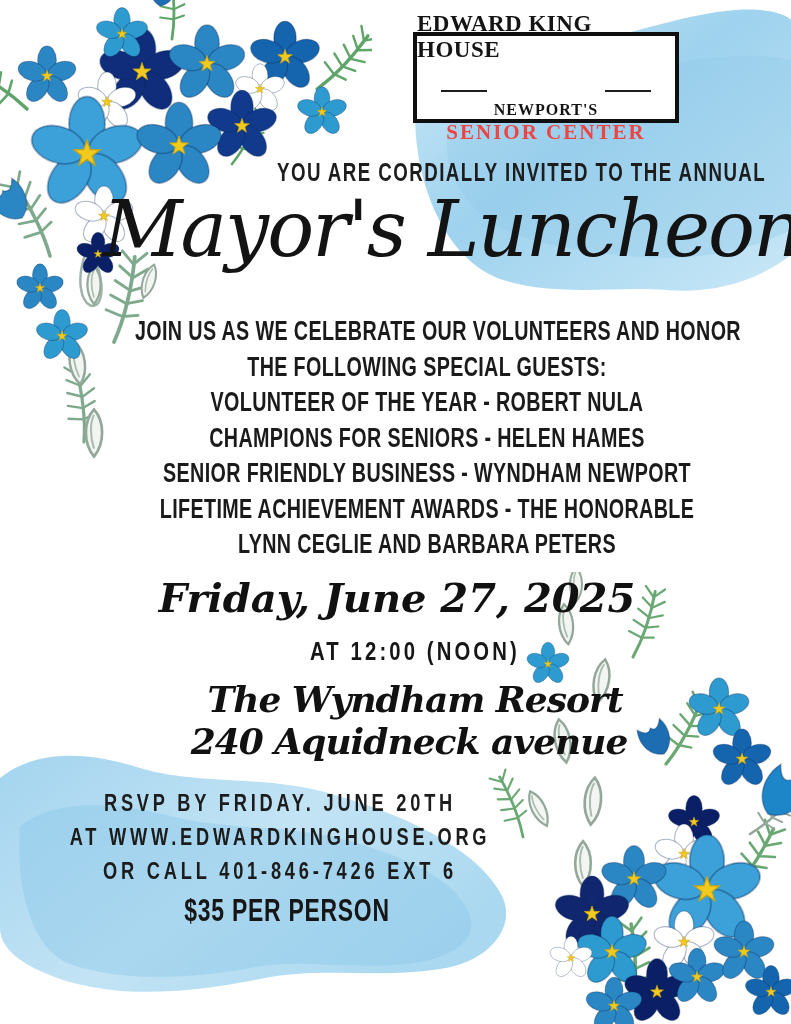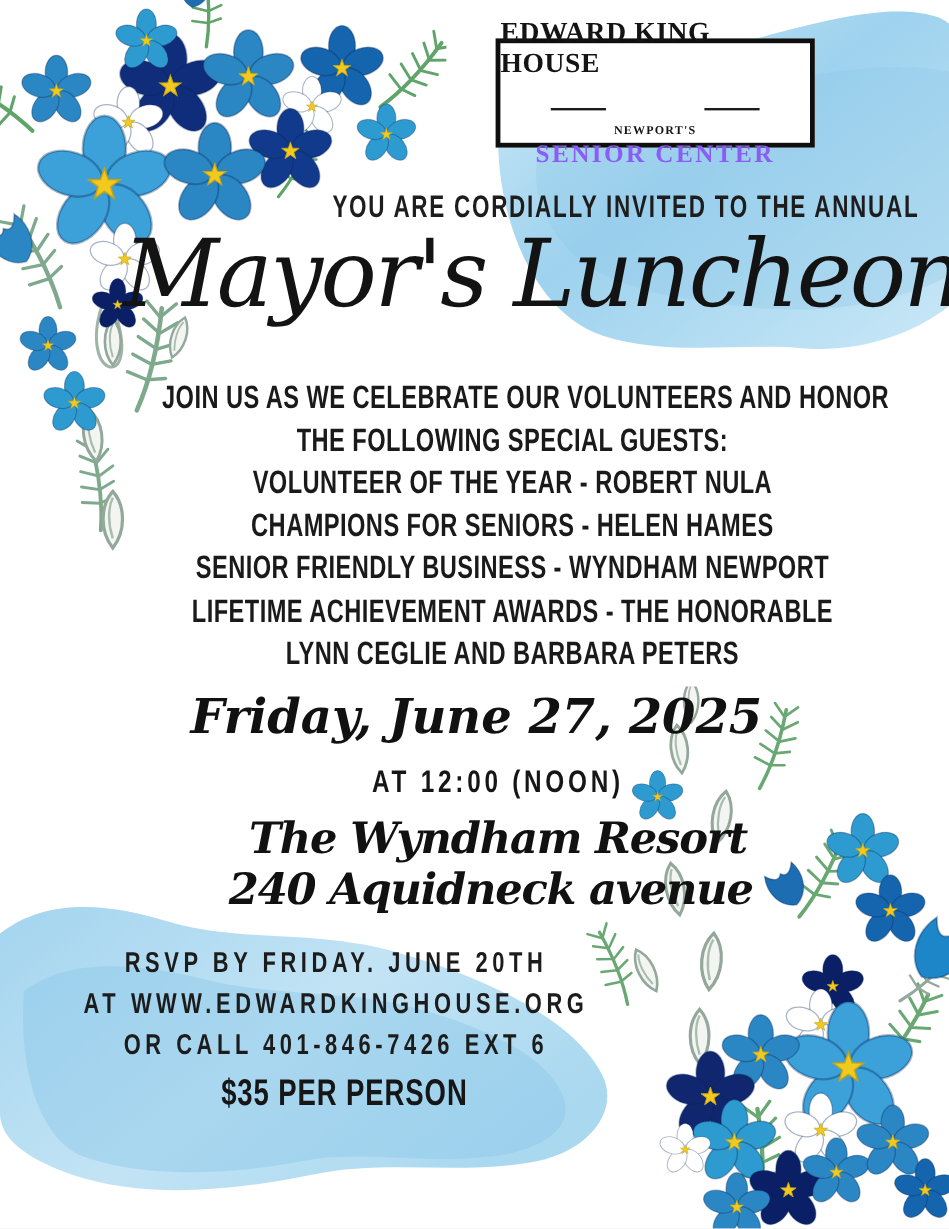--- a/index.html
+++ b/index.html
@@ -22,22 +22,22 @@
   
   .logo-box{
     left:413px;top:32px;width:258px;height:83px;
     border:4px solid #0f0f0f;background:#ffffff;
     display:flex;flex-direction:column;align-items:center;justify-content:center;
     gap:1px;z-index:5;
   }
   .logo-l1{font-family:"Liberation Serif",serif;font-weight:700;font-size:23px;letter-spacing:.5px;color:#141414;}
   .logo-mid{display:flex;align-items:center;gap:7px;}
   .logo-mid .rule{width:46px;height:2px;background:#1c1c1c;}
-  .logo-l2{font-family:"Liberation Serif",serif;font-weight:700;font-size:10px;letter-spacing:1px;color:#141414;margin-top:37px;}
-  .logo-l3{font-family:"Liberation Serif",serif;font-weight:700;font-size:21px;letter-spacing:2px;color:#8b5cf6;}
+  .logo-l2{font-family:"Liberation Serif",serif;font-weight:700;font-size:16px;letter-spacing:1px;color:#141414;margin-top:37px;}
+  .logo-l3{font-family:"Liberation Serif",serif;font-weight:700;font-size:21px;letter-spacing:2px;color:#ef4444;}
 
   
   .txt{z-index:4;}
   .kicker{
     left:193px;top:157px;width:600px;font-size:26px;font-weight:700;
     letter-spacing:2px;transform:scaleX(.72);transform-origin:50% 50%;color:#1d1d1d;
   }
   .title{
     left:102px;top:184px;width:700px;
     font-family:"DejaVu Serif",serif;font-style:italic;font-weight:400;

